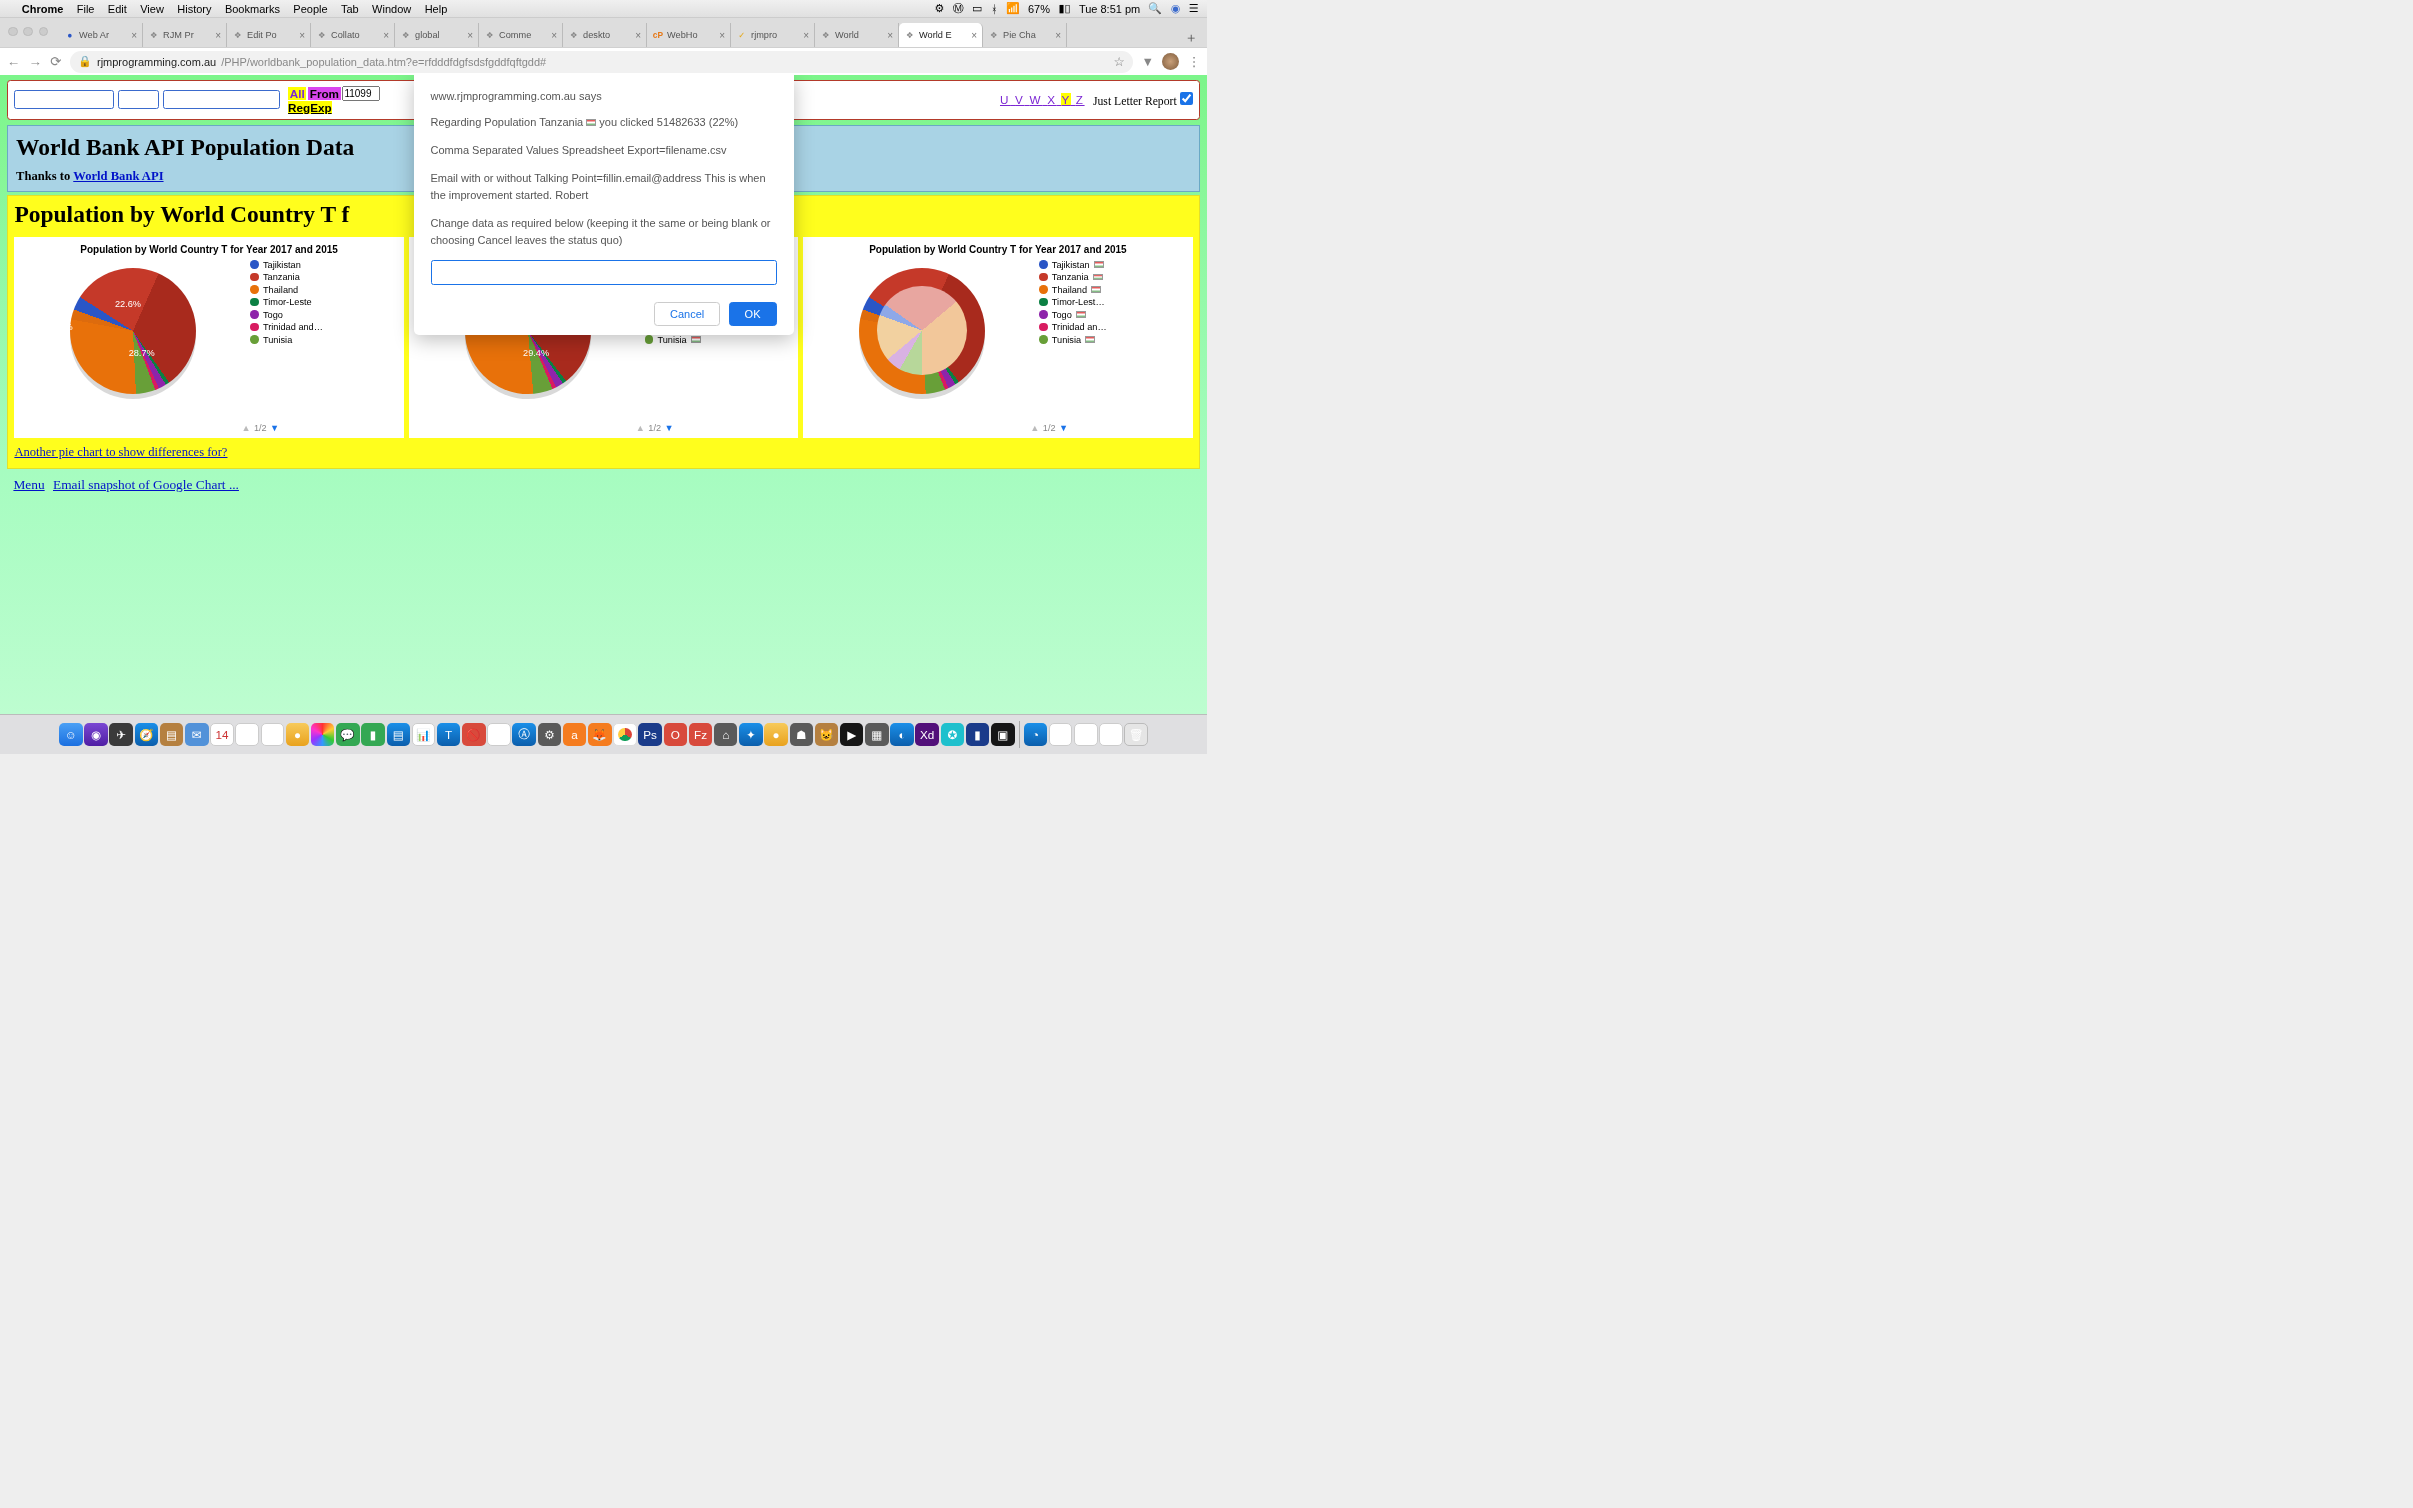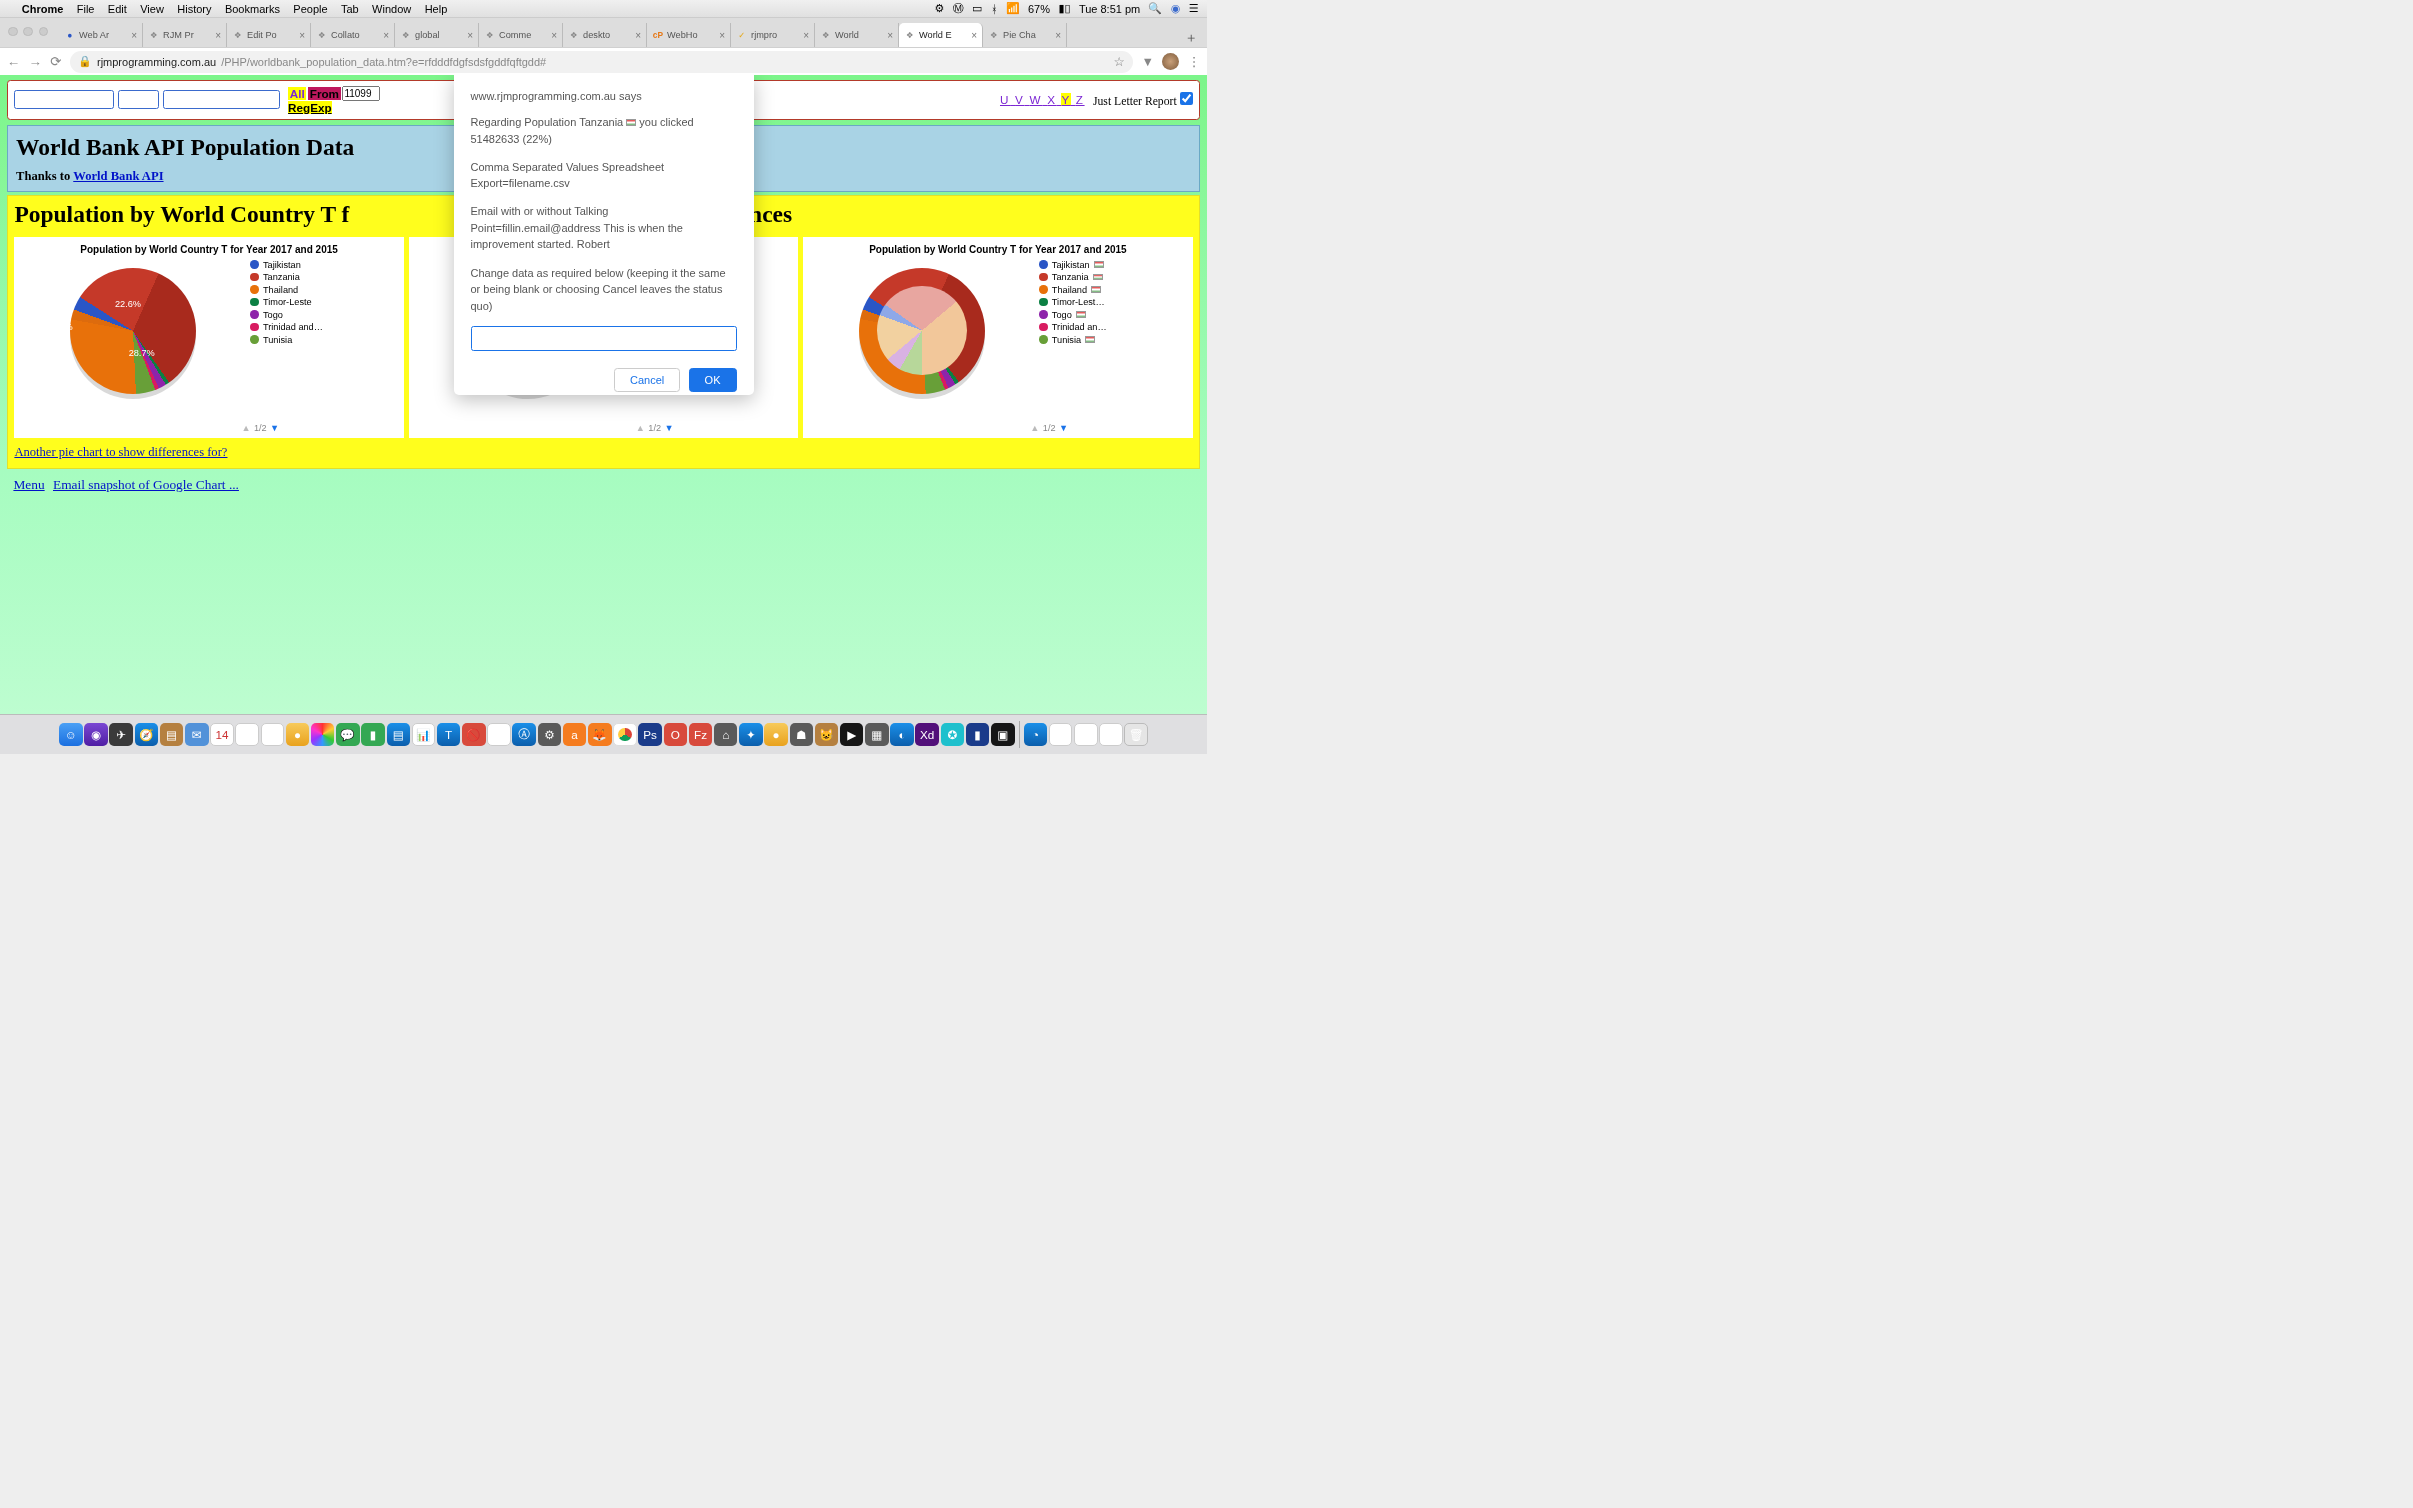--- a/index.html
+++ b/index.html
@@ -133,21 +133,21 @@
     font-size: 10px;
     background: #fff;
     height: 18.4px;
   }
   .sel-blue { background:#4a7de0; color:#fff; border:0.8px solid #3a6acd; border-radius:2.5px; padding:0.8px 13.4px 0.8px 3.4px; font-size:10px; -webkit-appearance:none; appearance:none; position:relative;}
   .sel-wrap { position:relative; display:inline-block;}
   .sel-wrap .arrow { position:absolute; right:3.4px; top:3.4px; color:#fff; font-size:8.4px; pointer-events:none;}
   .pop-select { width:117px; }
   .all-from { margin-left:5px; }
   .all-from .all { background: #ffff00; color:#7b26d3; font-weight:bold; padding:0 1.7px; }
-  .all-from .from { background: #be185d; font-weight:bold; padding:0 1.7px; }
+  .all-from .from { background: #d946ef; font-weight:bold; padding:0 1.7px; }
   .all-from .row { display:flex; align-items:center; gap:1.7px;}
   .all-from input { width:38px; font-size:10px; }
   .regexp { background:#ffff00; text-decoration: underline; font-weight:bold;}
   .letters { margin-left: auto; margin-right:5px; letter-spacing: 1.7px; color:#7b26d3; text-decoration: underline;}
   .letters .Y { background: #ffff00; }
   .jlr { font-family: Georgia, serif;}
   .jlr input[type=checkbox]{ accent-color:#1a73e8; }
 
   
   .blue-box {
@@ -202,25 +202,25 @@
     margin: 8.4px 0 0 13.4px;
     font-family: Georgia, serif;
     font-size: 13.4px;
   }
   .bottom-links a { color:#0012c8; text-decoration: underline; margin-right: 5px;}
 
   
   .dialog-wrap {
     position: absolute;
     top: 0; left: 50%; transform: translateX(-50%);
-    width: 300px;
+    width: 380px;
     background: #fff;
     border-radius: 0 0 5px 5px;
     box-shadow: 0 5px 20px rgba(0,0,0,0.25);
-    padding: 15px 17px 3px 17px;
+    padding: 15px 17px 9px 17px;
     font-size: 11px;
     color: #333;
     z-index: 1000;
   }
   .dialog-wrap .origin { color:#555; margin-bottom:11.7px;}
   .dialog-wrap p { line-height: 1.5; margin-bottom:11.7px; color:#555;}
   .dialog-wrap input[type=text] {
     width: 100%;
     border: 0.8px solid #1a73e8;
     border-radius: 2.5px;

